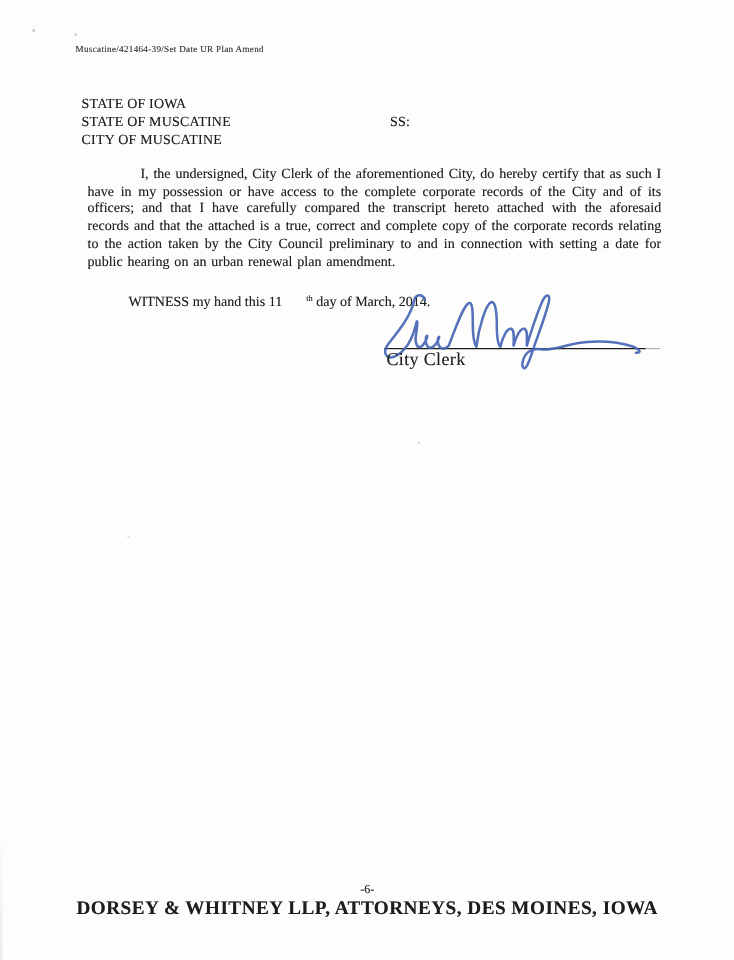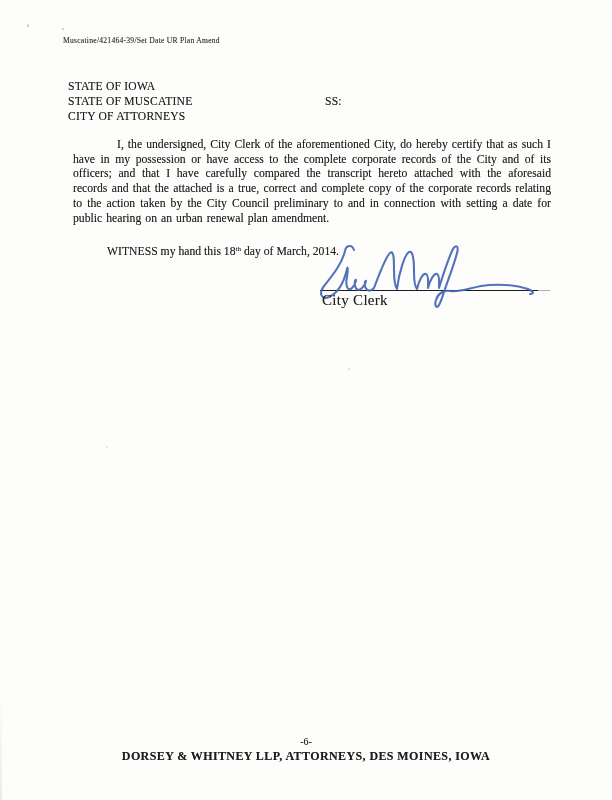--- a/index.html
+++ b/index.html
@@ -30,40 +30,40 @@
     word-spacing:1.1px;
     text-shadow:0 0 .45px rgba(20,20,20,.4);
   }
   .cert-para::first-line{}
   .indent{display:inline-block;width:44px;}
   .witness{
     position:absolute;left:63px;top:245px;
     font-size:11.7px;
     text-shadow:0 0 .45px rgba(20,20,20,.4);
   }
-  .witness sup{font-size:7px;vertical-align:4px;}
+  .witness sup{font-size:7px;vertical-align:4px;margin-left:20px;}
   .sig-wrap{position:absolute;left:314px;top:242px;width:244px;height:74px;}
   .sig-svg{position:absolute;left:0;top:0;}
   .sig-line{
     position:absolute;left:320px;top:290px;width:218px;height:1px;
     background:#1c1c1c;box-shadow:12px 0 0 rgba(30,30,30,.35);
   }
   .signer-title{
     position:absolute;left:322px;top:292px;
     font-size:15px;letter-spacing:.3px;
     text-shadow:0 0 .4px rgba(20,20,20,.4);
   }
   .footer-page{
     position:absolute;left:0;top:736px;width:612px;
     text-align:center;font-size:10px;
     text-shadow:0 0 .4px rgba(20,20,20,.45);
   }
   .footer-firm{
     position:absolute;left:0;top:749px;width:612px;
-    text-align:center;font-size:12px;font-weight:bold;
+    text-align:center;font-size:16px;font-weight:bold;
     letter-spacing:.4px;
     text-shadow:0 0 .5px rgba(20,20,20,.5);
   }
   .speck{position:absolute;border-radius:50%;background:#9a9a9a;}
   .speck.s1{left:27px;top:24px;width:2px;height:3px;opacity:.55;}
   .speck.s2{left:62px;top:28px;width:2px;height:2px;opacity:.6;}
   .speck.s3{left:348px;top:368px;width:2px;height:2px;opacity:.35;}
   .speck.s4{left:106px;top:446px;width:2px;height:2px;opacity:.3;}
   .edge-shadow{
     position:absolute;left:0;top:690px;width:2px;height:110px;
@@ -76,26 +76,26 @@
 <div class="page">
 
   <div class="file-ref">Muscatine/421464-39/Set Date UR Plan Amend</div>
 
   <div class="venue">
     <div class="venue-line">STATE OF IOWA</div>
     <div class="venue-line">
       <span>STATE OF MUSCATINE</span>
       <span class="ss">SS:</span>
     </div>
-    <div class="venue-line">CITY OF ATTORNEYS</div>
+    <div class="venue-line">CITY OF MUSCATINE</div>
   </div>
 
   <div class="cert-para"><span class="indent"></span><span>I, the undersigned, City Clerk of the aforementioned City, do hereby certify that as such I have in my possession or have access to the complete corporate records of the City and of its officers; and that I have carefully compared the transcript hereto attached with the aforesaid records and that the attached is a true, correct and complete copy of the corporate records relating to the action taken by the City Council preliminary to and in connection with setting a date for public hearing on an urban renewal plan amendment.</span></div>
 
-  <div class="witness"><span class="indent"></span><span>WITNESS my hand this 18</span><sup>th</sup><span> day of March, 2014.</span></div>
+  <div class="witness"><span class="indent"></span><span>WITNESS my hand this 11</span><sup>th</sup><span> day of March, 2014.</span></div>
 
   <div class="sig-line"></div>
 
   <div class="sig-wrap">
     <svg class="sig-svg" width="244" height="74" viewBox="0 0 244 74">
       <path fill="none" stroke="#4565b5" stroke-width="2.1" stroke-linecap="round" stroke-linejoin="round" opacity="0.92" d="M 40 8
            C 38 2 32 3 31 9
            C 28 22 18 34 10 44
            C 4 52 8 58 15 55
            C 24 51 30 40 33 27

